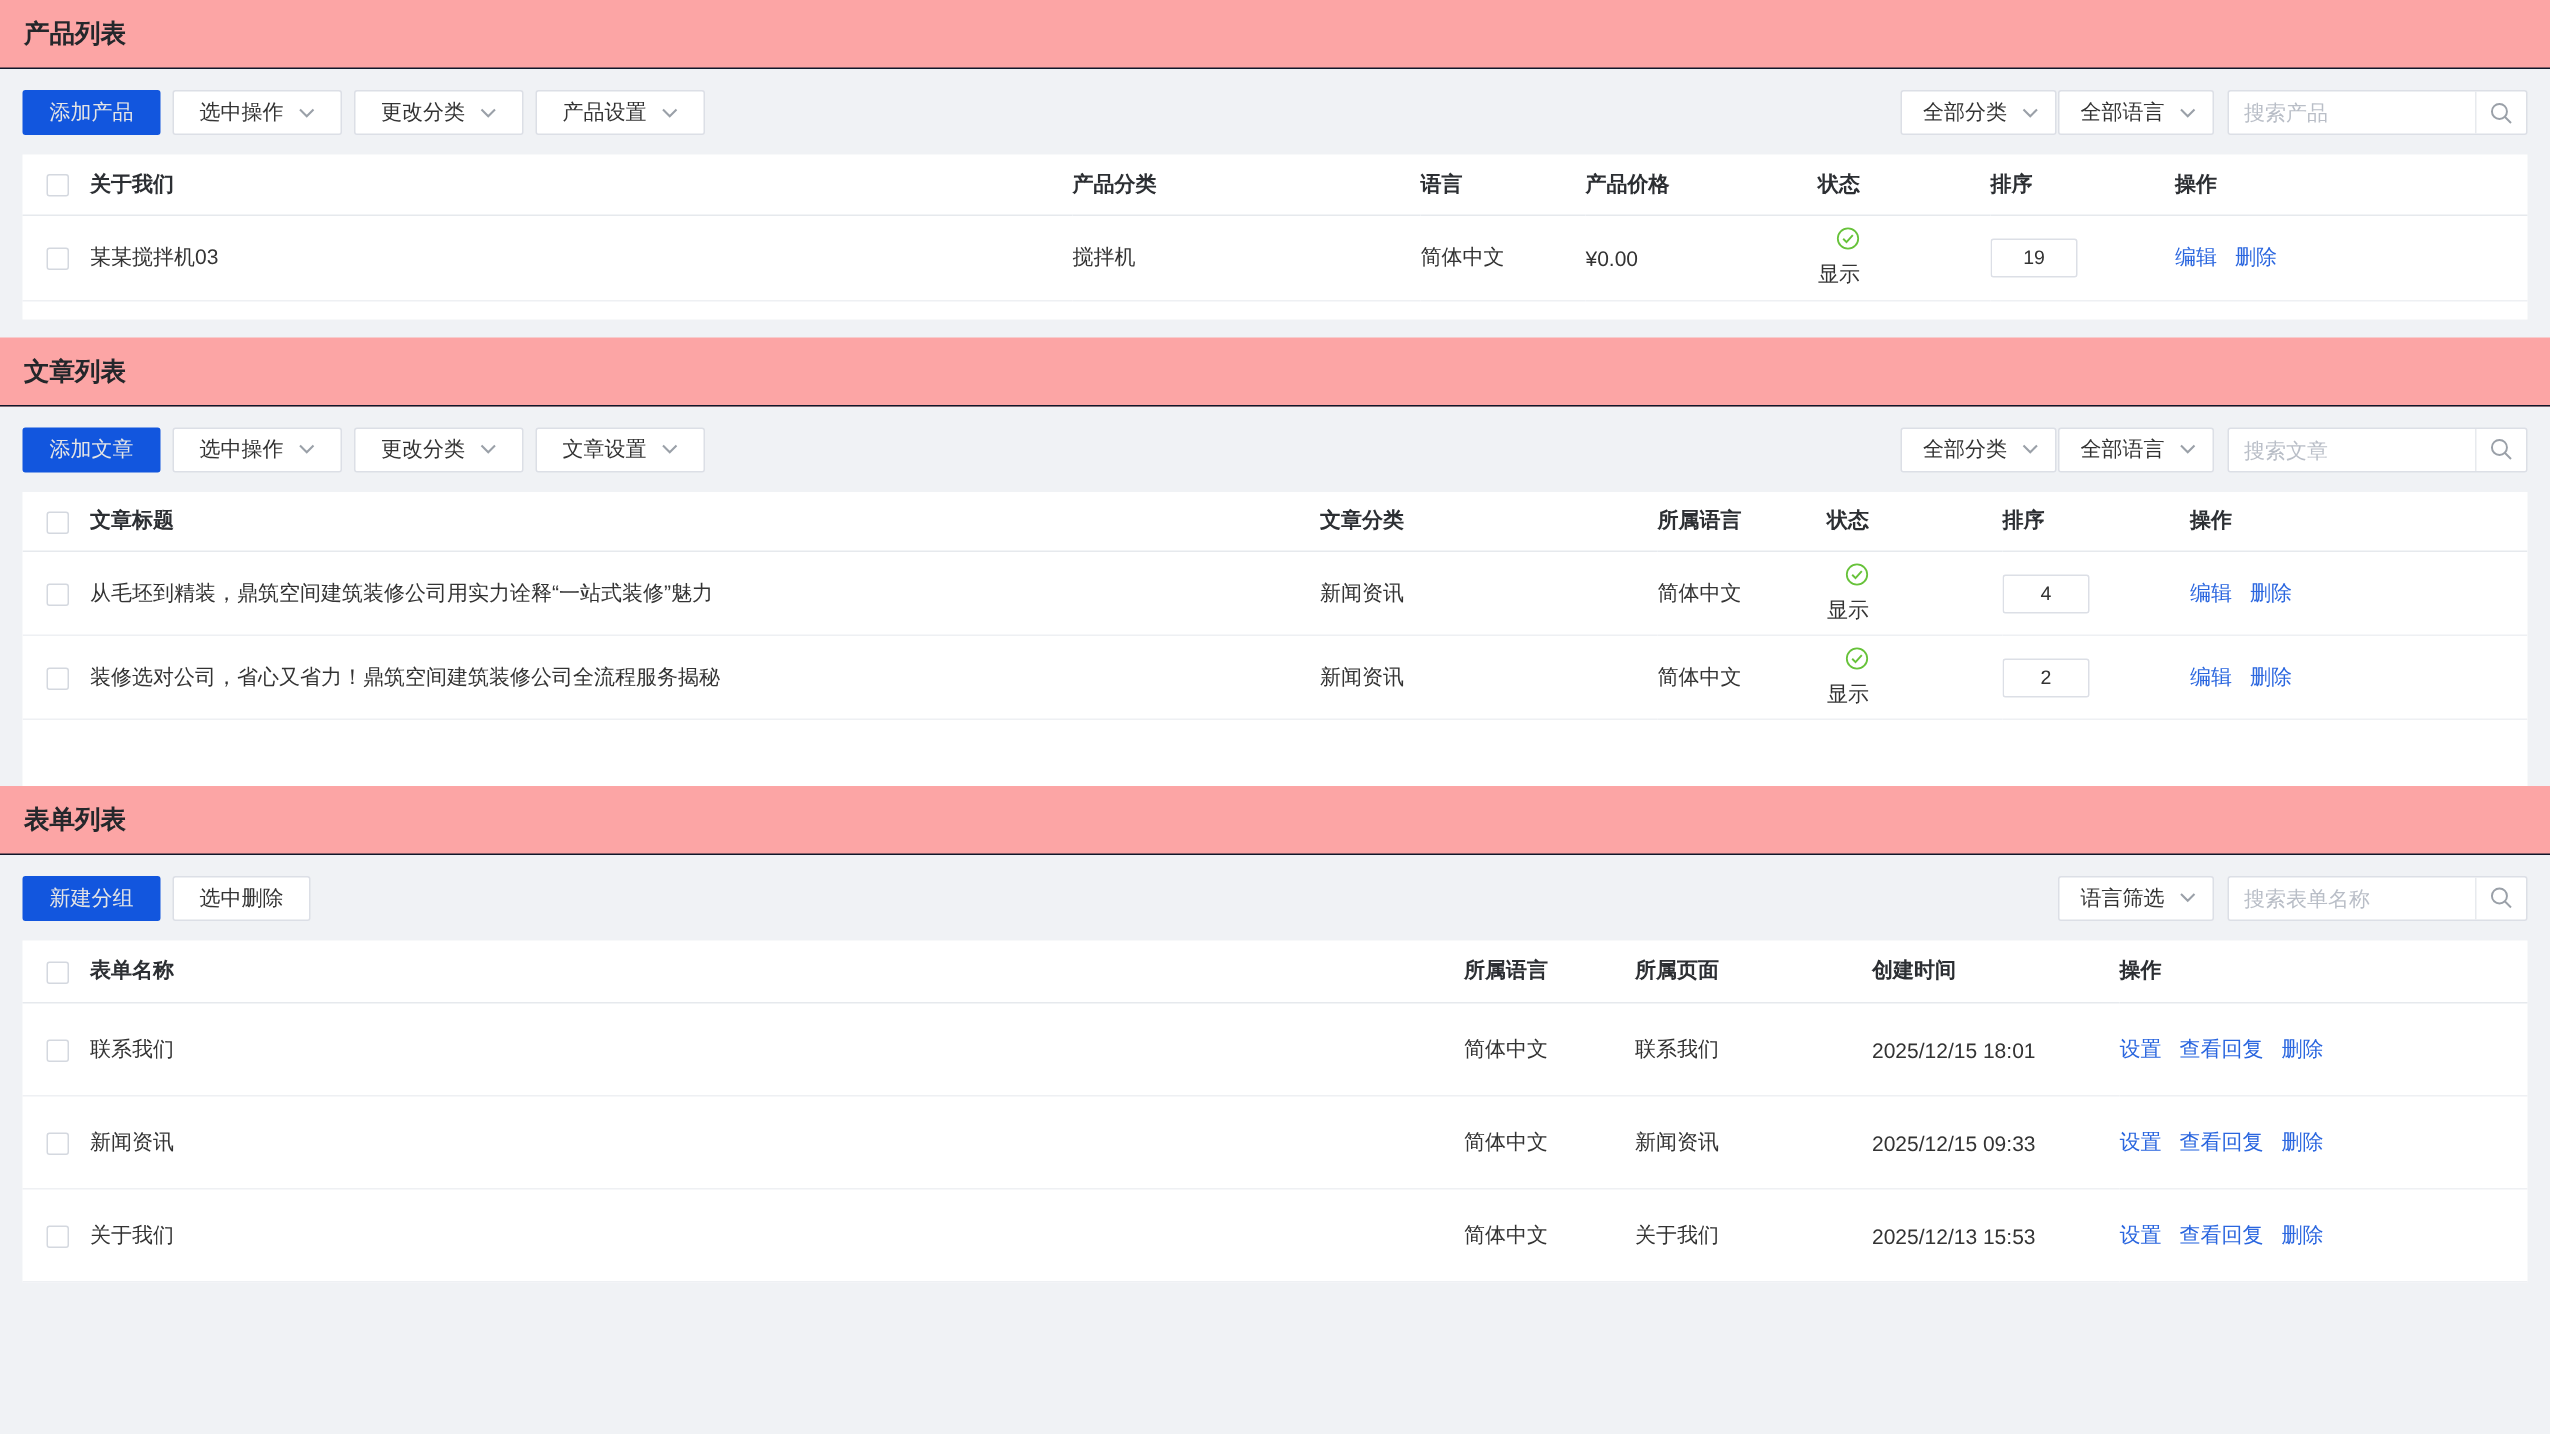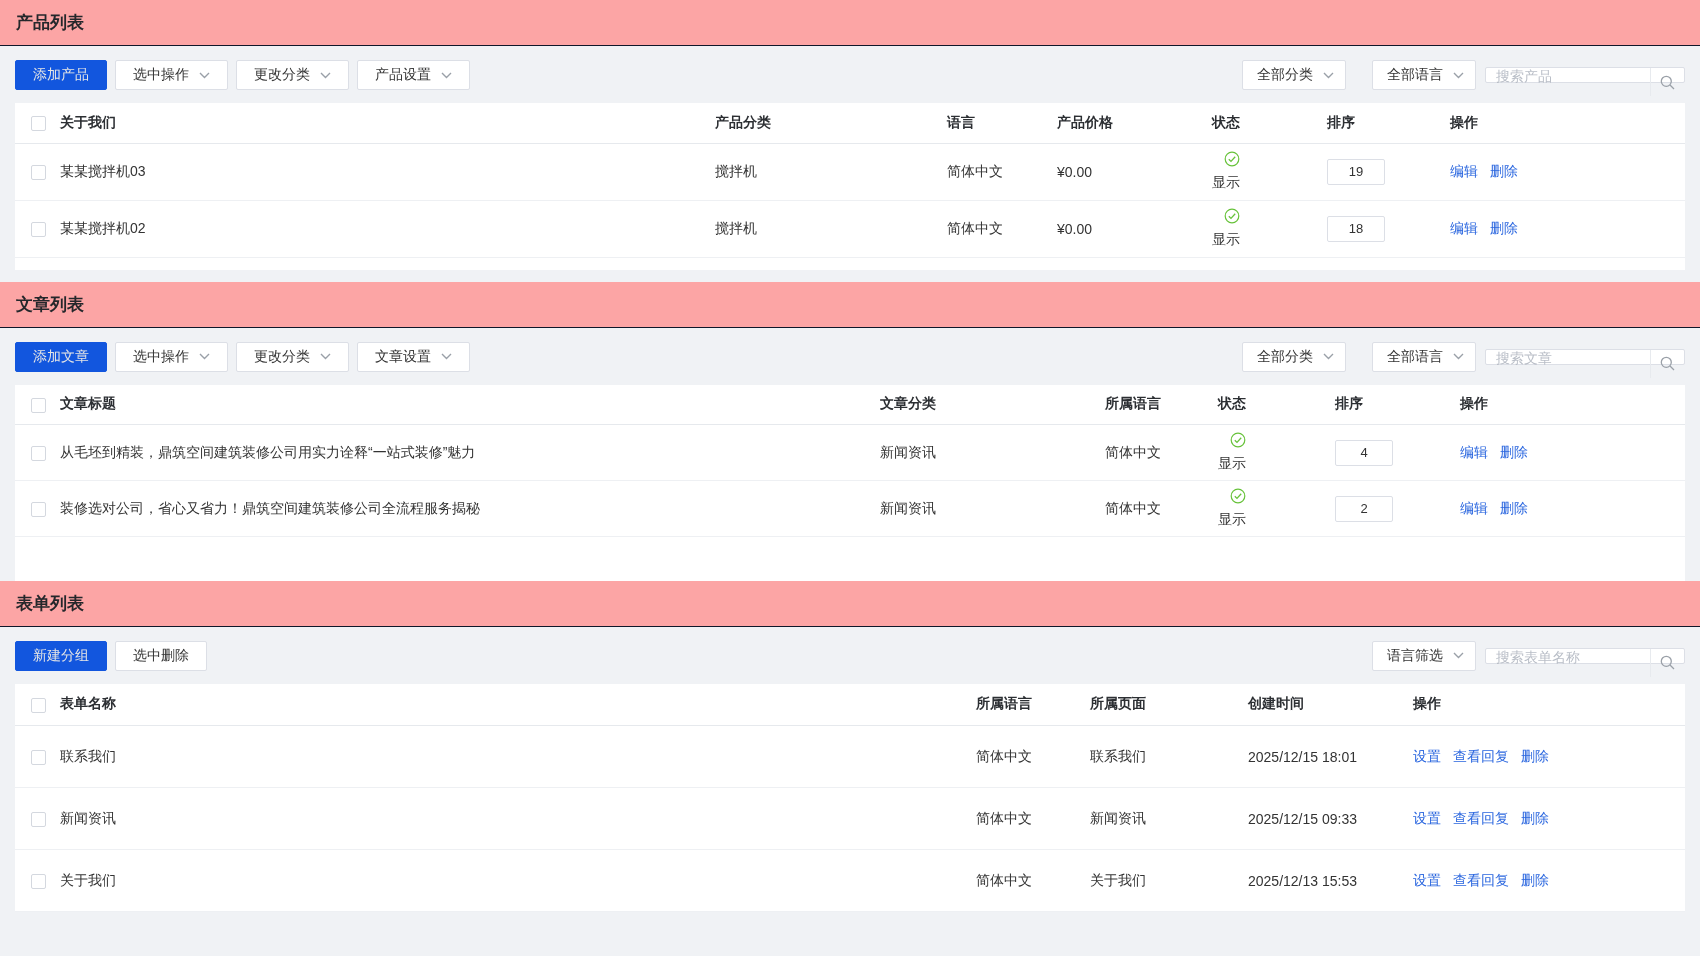--- a/index.html
+++ b/index.html
@@ -18,23 +18,23 @@
   .section-content { padding:14px 15px 0 15px; }
   .toolbar { display:flex; align-items:center; height:30px; margin-bottom:13px; }
   .btn {
     height:30px; display:inline-flex; align-items:center; justify-content:center;
     padding:0 17px; font-size:14px; background:#fff; border:1px solid #dcdfe6;
     color:#333; border-radius:2px; margin-right:8px; cursor:pointer; white-space:nowrap;
   }
   .btn.primary { background:#1256de; border-color:#1256de; color:#e5e5e5; }
   .btn .chev { margin-left:10px; display:inline-flex; }
   .filters { margin-left:auto; display:flex; align-items:center; }
-  .filters .btn { margin-right:0; margin-left:26px; min-width:98px; justify-content:space-between; padding:0 11px 0 14px; }
+  .filters .btn { margin-right:0; margin-left:1px; min-width:98px; justify-content:space-between; padding:0 11px 0 14px; }
   .search {
-    display:flex; align-items:flex-start; height:16px; background:#fff;
+    display:flex; align-items:center; height:30px; background:#fff;
     border:1px solid #dcdfe6; border-radius:2px; width:200px; margin-left:9px;
   }
   .search input {
     flex:1; min-width:0; border:0; outline:0; padding:0 10px; font-size:14px;
     color:#333; background:transparent; font-family:"Liberation Sans", sans-serif;
   }
   .search input::placeholder { color:#b9bec7; }
   .search .search-btn {
     width:34px; height:28px; display:flex; align-items:center; justify-content:center;
     border-left:1px solid #e7eaee; cursor:pointer;
@@ -154,36 +154,20 @@
           <td><span class="status">
                   <svg width="16" height="16" viewBox="0 0 16 16">
                     <circle cx="8" cy="8" r="6.8" stroke="#67C23A" fill="none" stroke-width="1.2"></circle>
                     <path d="M4.8 8.2l2.2 2.2 4.2-4.6" stroke="#67C23A" fill="none" stroke-width="1.3"></path>
                   </svg>
                   <span>显示</span>
                 </span></td>
           <td><input class="sort-input" value="19" style=""></td>
           <td><span class="link">编辑</span><span class="link">删除</span></td>
         </tr>
-        <tr>
-          <td class="cb-cell"><span class="cb"></span></td>
-          <td>某某搅拌机02</td>
-          <td>搅拌机</td>
-          <td>简体中文</td>
-          <td>¥0.00</td>
-          <td><span class="status">
-                  <svg width="16" height="16" viewBox="0 0 16 16">
-                    <circle cx="8" cy="8" r="6.8" stroke="#67C23A" fill="none" stroke-width="1.2"></circle>
-                    <path d="M4.8 8.2l2.2 2.2 4.2-4.6" stroke="#67C23A" fill="none" stroke-width="1.3"></path>
-                  </svg>
-                  <span>显示</span>
-                </span></td>
-          <td><input class="sort-input" value="18" style=""></td>
-          <td><span class="link">编辑</span><span class="link">删除</span></td>
-        </tr>
       </tbody>
         </table>
     </div>
   </div>
   <div style="height:12px;"></div>
 </div>
 
 <div>
   <div class="title-bar">
     <span class="title">文章列表</span>

